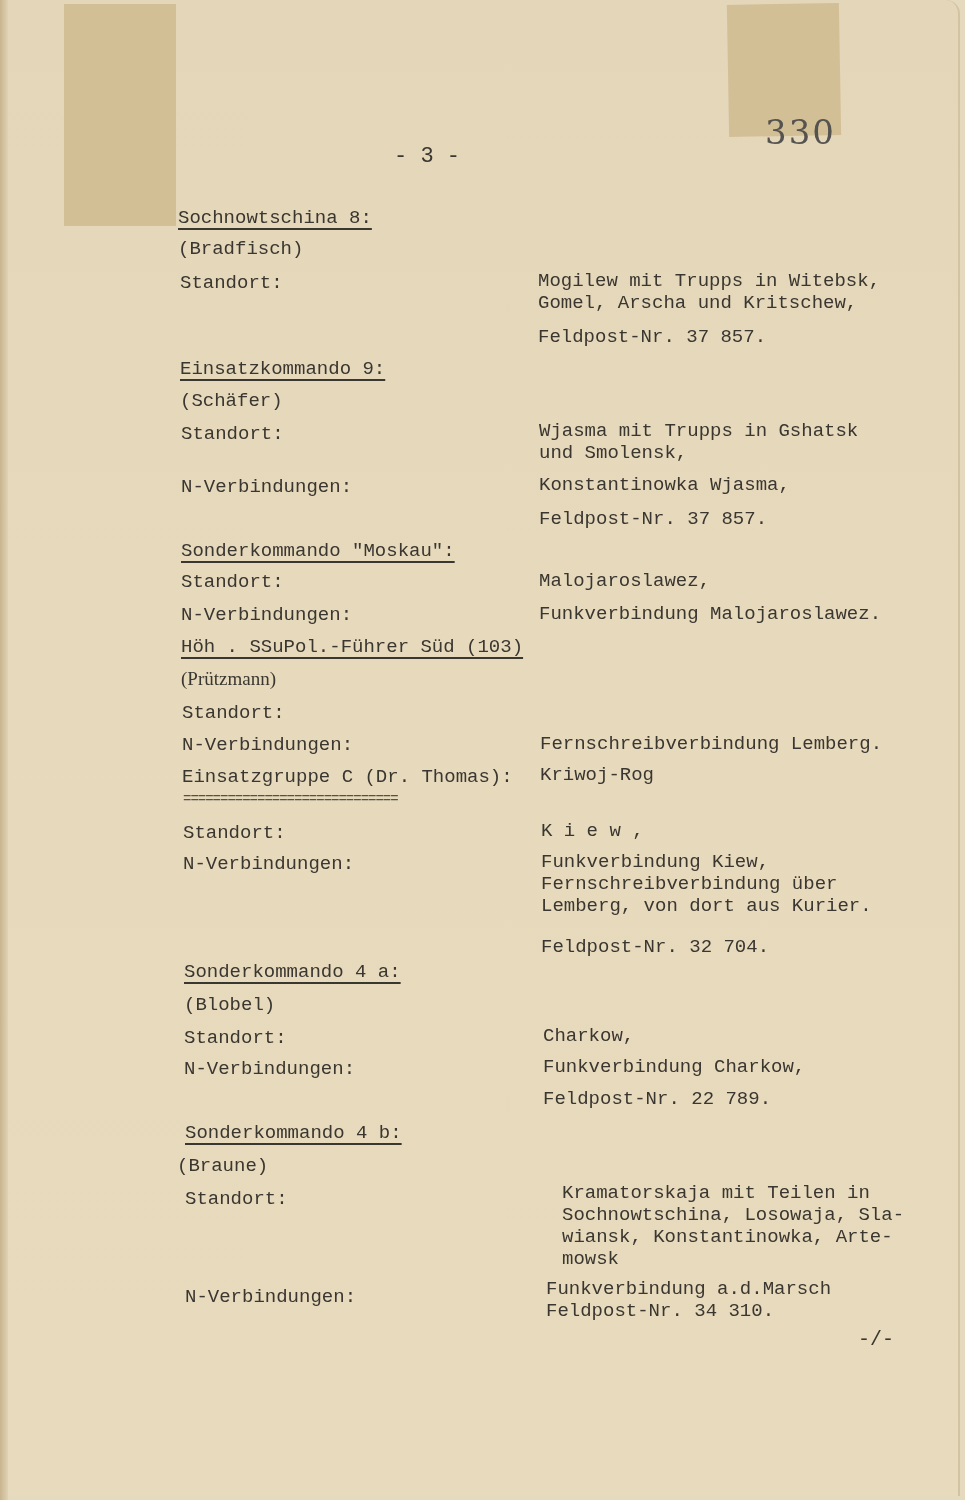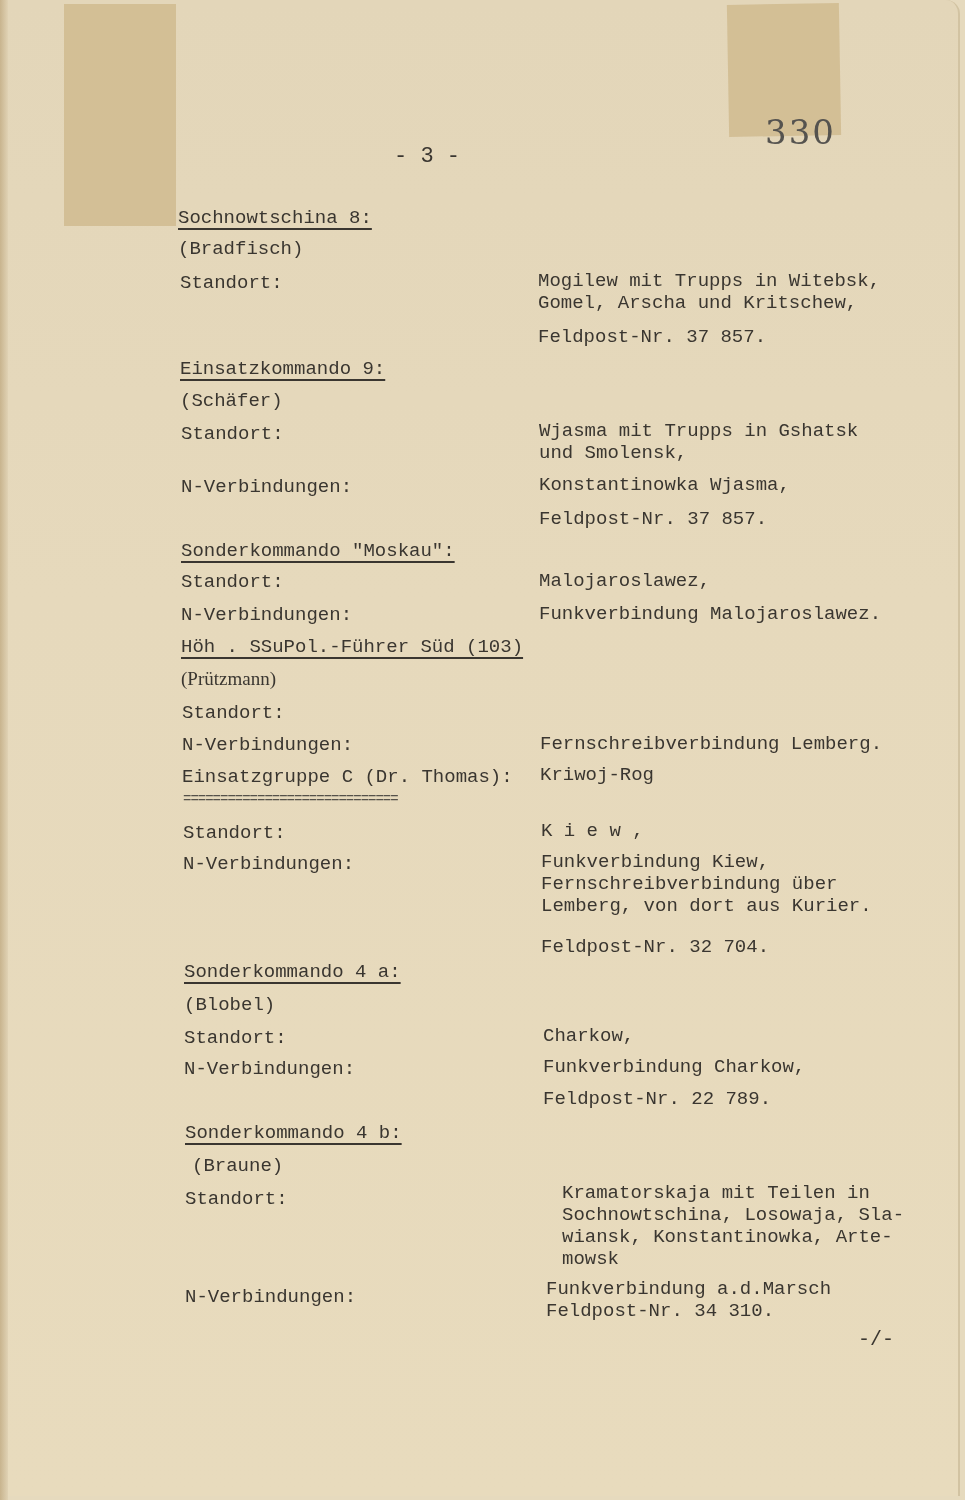--- a/index.html
+++ b/index.html
@@ -92,21 +92,21 @@
 
 <div class="t u" style="left:184px;top:961px;">Sonderkommando 4 a:</div>
 <div class="t" style="left:184px;top:994px;">(Blobel)</div>
 <div class="t" style="left:184px;top:1027px;">Standort:</div>
 <div class="t" style="left:543px;top:1025px;">Charkow,</div>
 <div class="t" style="left:184px;top:1058px;">N-Verbindungen:</div>
 <div class="t" style="left:543px;top:1056px;">Funkverbindung Charkow,</div>
 <div class="t" style="left:543px;top:1088px;">Feldpost-Nr. 22 789.</div>
 
 <div class="t u" style="left:185px;top:1122px;">Sonderkommando 4 b:</div>
-<div class="t" style="left:192px;top:1155px;">(Braune)</div>
+<div class="t" style="left:177px;top:1155px;">(Braune)</div>
 <div class="t" style="left:185px;top:1188px;">Standort:</div>
 <div class="t" style="left:545px;top:1182px;margin-left:17px;">Kramatorskaja mit Teilen in
 Sochnowtschina, Losowaja, Sla-
 wiansk, Konstantinowka, Arte-
 mowsk</div>
 <div class="t" style="left:185px;top:1286px;">N-Verbindungen:</div>
 <div class="t" style="left:546px;top:1278px;">Funkverbindung a.d.Marsch
 Feldpost-Nr. 34 310.</div>
 
 <div class="endmark">-/-</div>

